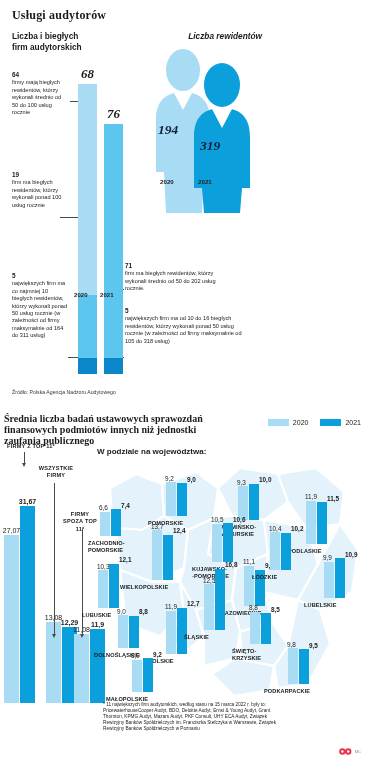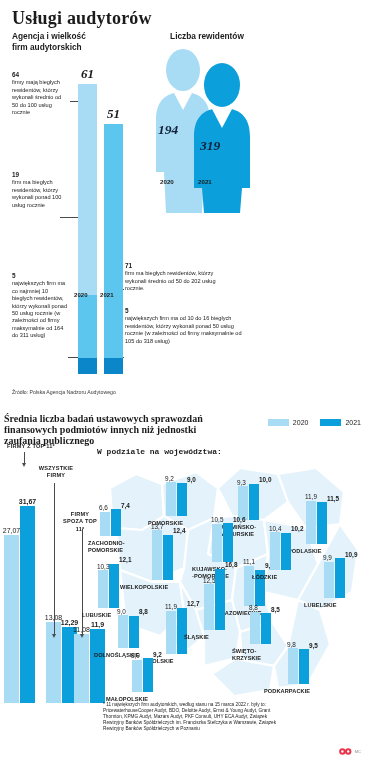--- a/index.html
+++ b/index.html
@@ -10,38 +10,38 @@
     color: #1b1b1b;
     position: relative;
     overflow: hidden;
   }
   .page { position: relative; width: 367px; height: 760px; }
 
   
   .h-main {
     position: absolute; left: 12px; top: 8px;
     font-family: "Liberation Serif", serif;
-    font-weight: bold; font-size: 18px; letter-spacing: .2px;
+    font-weight: bold; font-size: 12px; letter-spacing: .2px;
   }
   .h-sec {
     font-weight: bold; font-size: 8.3px; line-height: 10.5px;
   }
   .src {
     position: absolute; left: 12px; top: 389px;
     font-size: 5.2px; color: #3a3a3a;
   }
   .sec2-title {
     position: absolute; left: 4px; top: 413px; width: 230px;
     font-weight: bold; font-size: 10px; line-height: 11px;
     font-family: "Liberation Serif", serif;
   }
 
   
   #head-a { position: absolute; left: 12px; top: 31px; width: 92px; }
-  #head-b { position: absolute; left: 152px; top: 31px; width: 110px; text-align: center; }
+  #head-b { position: absolute; left: 152px; top: 31px; width: 110px; text-align: right; font-style: italic; }
 
   
   .note { position: absolute; font-size: 5.6px; line-height: 7.4px; color: #1b1b1b; }
   .note b { font-size: 6.4px; display: block; margin-bottom: 1px; }
   #note-64 { left: 12px; top: 71px; width: 56px; }
   #note-19 { left: 12px; top: 171px; width: 56px; }
   #note-5a { left: 12px; top: 272px; width: 58px; }
   #note-71 { left: 125px; top: 262px; width: 110px; }
   #note-5b { left: 125px; top: 307px; width: 118px; }
 
@@ -101,21 +101,21 @@
   .tick:after {
     content: ""; position: absolute; bottom: -3px; left: -2px;
     border-left: 2.5px solid transparent; border-right: 2.5px solid transparent;
     border-top: 4px solid #4a4a4a;
   }
 
   
   #map-title {
     position: absolute; left: 97px; top: 447px;
     font-weight: bold; font-size: 8px;
-    font-family: Liberation Mono, monospace;
+    font-family: Liberation Sans, sans-serif;
   }
   #map { position: absolute; left: 92px; top: 458px; width: 275px; height: 255px; }
   #map svg { display: block; position: absolute; left: 0; top: 0; }
   .voiv { position: absolute; }
   .voiv .vbars { position: relative; height: 60px; width: 22px; }
   .vbar { position: absolute; bottom: 0; width: 10px; }
   .vbar.a { left: 0; }
   .vbar.b { left: 11px; }
   .vnum {
     position: absolute; bottom: 100%; font-size: 6.4px; white-space: nowrap;
@@ -138,21 +138,21 @@
   .logo-mark { display:block; }
   .logo-txt { font-size: 4px; color: #888; }
 </style>
 </head>
 <body>
 
 <div class="page">
 
   <h1 class="h-main">Usługi audytorów</h1>
 
-  <div id="head-a" class="h-sec" style="white-space:pre-line">Agencja i wielkość
+  <div id="head-a" class="h-sec" style="white-space:pre-line">Liczba i biegłych
 firm audytorskich</div>
   <div id="head-b" class="h-sec">Liczba rewidentów</div>
 
   <div class="note" id="note-64">
     <b>64</b>
     <span>firmy mają biegłych rewidentów, którzy wykonali średnio od 50 do 100 usług rocznie</span>
   </div>
   <div class="lead" style="left:70px;top:101px;width:24px;height:1px;"></div>
 
   <div class="note" id="note-19">
@@ -174,27 +174,27 @@
   <div class="lead" style="left:115px;top:289px;width:9px;height:1px;"></div>
 
   <div class="note" id="note-5b">
     <b>5</b>
     <span>największych firm ma od 10 do 16 biegłych rewidentów, którzy wykonali ponad 50 usług rocznie (w zależności od firmy maksymalnie od 105 do 318 usług)</span>
   </div>
   <div class="lead" style="left:115px;top:357px;width:9px;height:1px;"></div>
 
   <div id="bars">
     <div class="bar-col y2020" id="col2020" style="height: 290px;">
-      <span class="bar-val">61</span>
+      <span class="bar-val">68</span>
     <div class="seg" style="height: 210.909px; background: rgb(168, 220, 245);"></div>
         <div class="seg" style="height: 62.6136px; background: rgb(92, 198, 238);"></div>
         <div class="seg" style="height: 16.4773px; background: rgb(11, 134, 200);"></div>
       </div>
     <div class="bar-col y2021" id="col2021" style="height: 250.455px;">
-      <span class="bar-val">51</span>
+      <span class="bar-val">76</span>
     <div class="seg" style="height: 233.977px; background: rgb(92, 198, 238);"></div>
         <div class="seg" style="height: 16.4773px; background: rgb(11, 134, 200);"></div>
       </div>
   </div>
   <div class="axis-lbl" id="ax-2020">2020</div>
   <div class="axis-lbl" id="ax-2021">2021</div>
 
   <div id="people">
     <svg width="112" height="175" viewBox="0 0 112 175">
       <g>

